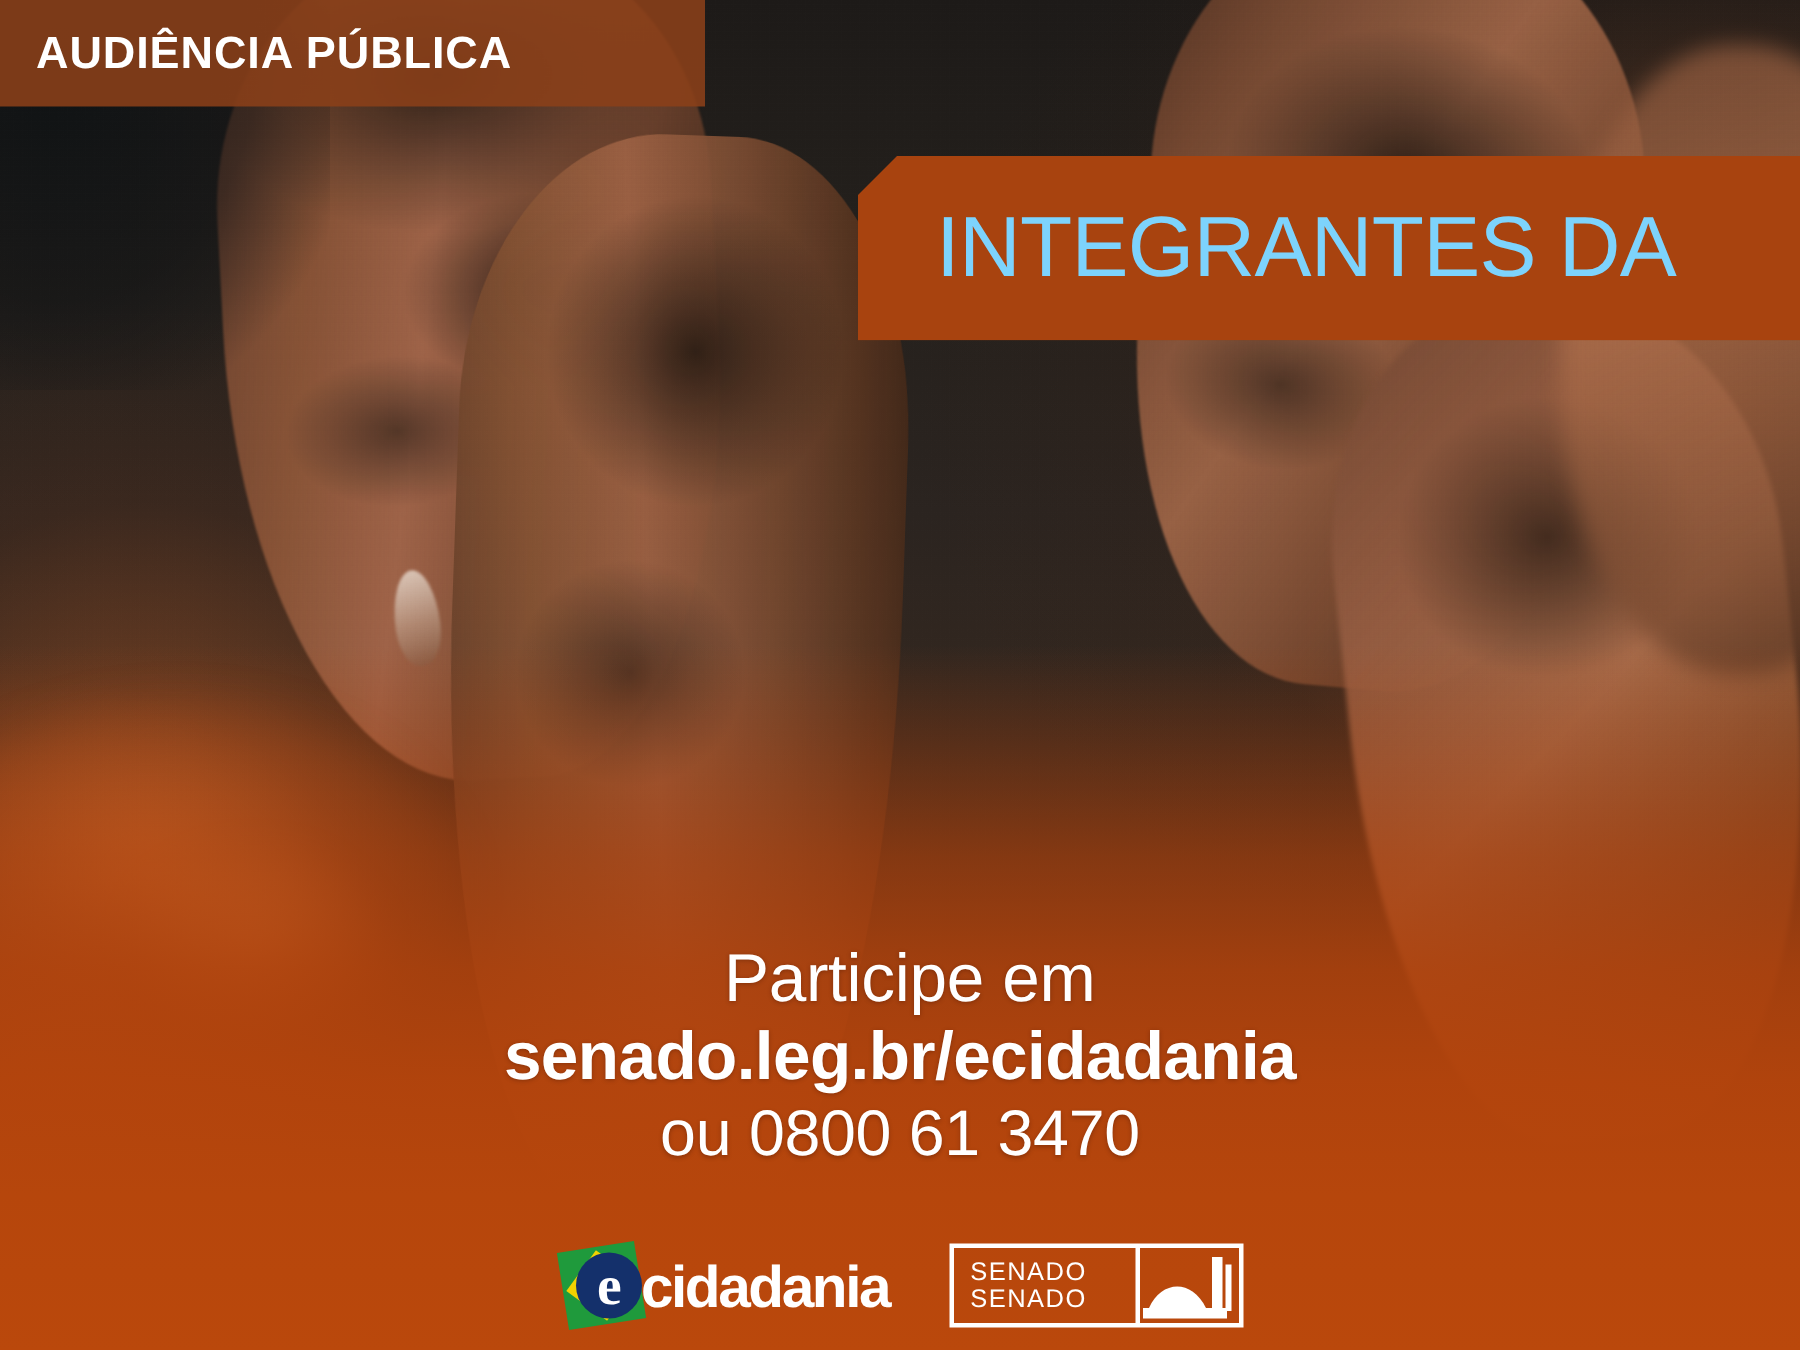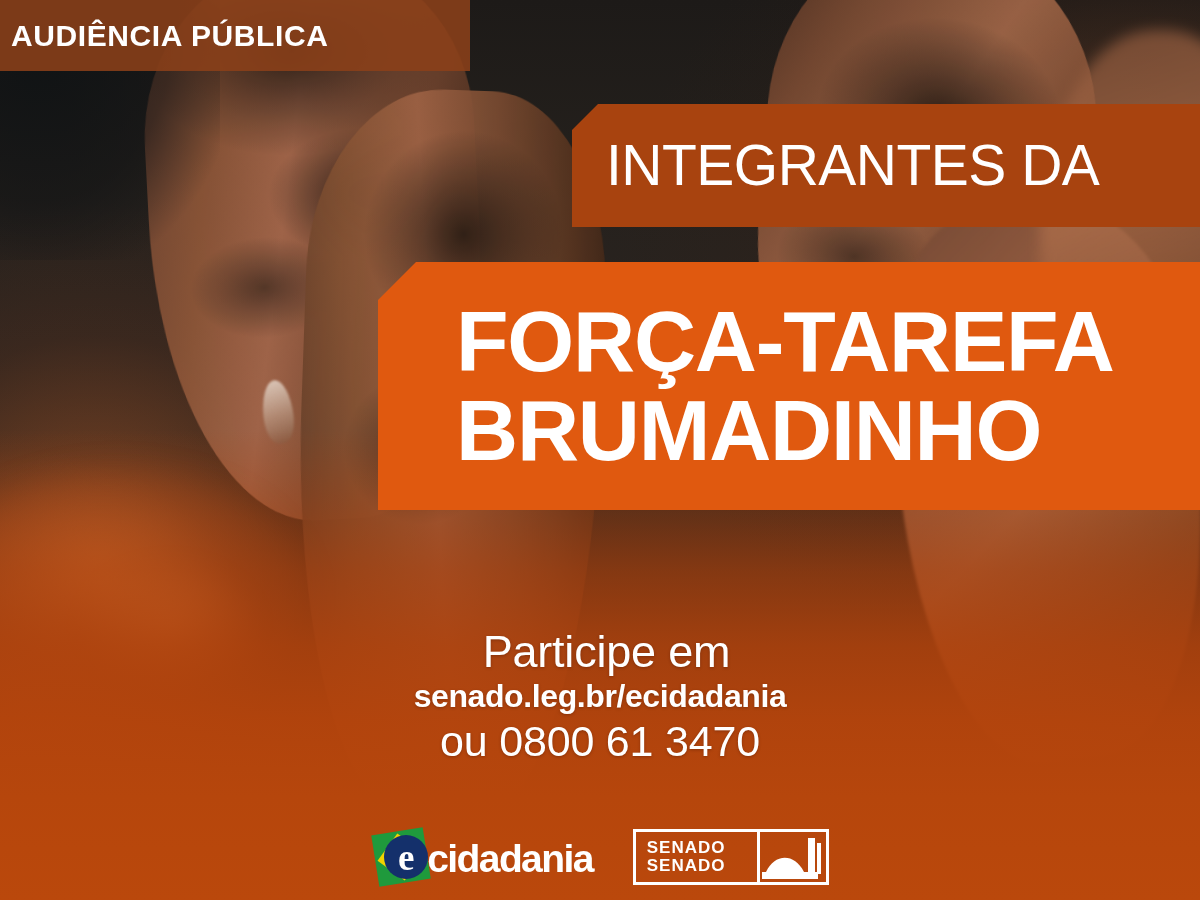--- a/index.html
+++ b/index.html
@@ -166,39 +166,39 @@
     left:0; top:0;
     width:470px; height:71px;
     background:rgba(139,64,25,0.88);
     display:flex; align-items:center;
   }
   .audiencia-tab span {
     color:#ffffff;
     font-size:30px;
     font-weight:bold;
     letter-spacing:0.6px;
-    padding-left:11px;
+    padding-left:24px;
     line-height:1;
   }
 
   
   .banner-sub {
     position:absolute;
     left:572px; top:104px;
     width:628px; height:123px;
     background:#a8430f;
     clip-path:polygon(26px 0, 100% 0, 100% 100%, 0 100%, 0 26px);
     display:flex; align-items:center;
   }
   .banner-sub span {
-    color:#ffffff;
+    color:#7dd3fc;
     font-size:57px;
     font-weight:300;
     letter-spacing:-0.5px;
-    padding-left:34px;
+    padding-left:52px;
     line-height:1;
     white-space:nowrap;
   }
 
   
   .banner-main {
     position:absolute;
     left:378px; top:262px;
     width:822px; height:248px;
     background:#e0590f;
@@ -222,21 +222,21 @@
     text-align:center;
     color:#ffffff;
     text-shadow:0 1px 3px rgba(60,18,0,0.35);
   }
   .participe .l1 {
     font-size:45px; font-weight:300; line-height:1.08;
     letter-spacing:-0.2px;
     padding-left:13px;
   }
   .participe .l2 {
-    font-size:32px; font-weight:bold; line-height:1.22;
+    font-size:45px; font-weight:bold; line-height:1.22;
     letter-spacing:-0.4px;
     text-align:center;
   }
   .participe .l3 {
     font-size:43px; font-weight:300; line-height:1.18;
     letter-spacing:-0.2px;
   }
 
   
   .logo-row {
@@ -299,21 +299,21 @@
   }
   .senado-text {
     flex:1 1 auto;
     display:flex; flex-direction:column; justify-content:center;
     padding-left:11px;
     border-right:3px solid #ffffff;
   }
   .senado-text span {
     color:#ffffff;
     font-size:17px;
-    font-weight:bold;
+    font-weight:normal;
     letter-spacing:1.0px;
     line-height:1.08;
   }
   .senado-mark {
     flex:0 0 66px;
     position:relative;
     overflow:hidden;
   }
   .senado-mark svg { display:block; }
 
@@ -340,24 +340,20 @@
   </div>
 
   <div class="audiencia-tab">
     <span>AUDIÊNCIA PÚBLICA</span>
   </div>
 
   <div class="banner-sub">
     <span>INTEGRANTES DA</span>
   </div>
 
-  <div class="banner-main">
-    <div class="line">FORÇA-TAREFA</div>
-    <div class="line">BRUMADINHO</div>
-  </div>
 
   <div class="participe">
     <div class="l1">Participe em</div>
     <div class="l2 clickable">senado.leg.br/ecidadania</div>
     <div class="l3">ou 0800 61 3470</div>
   </div>
 
   <div class="logo-row">
 
     <div class="ecid">

